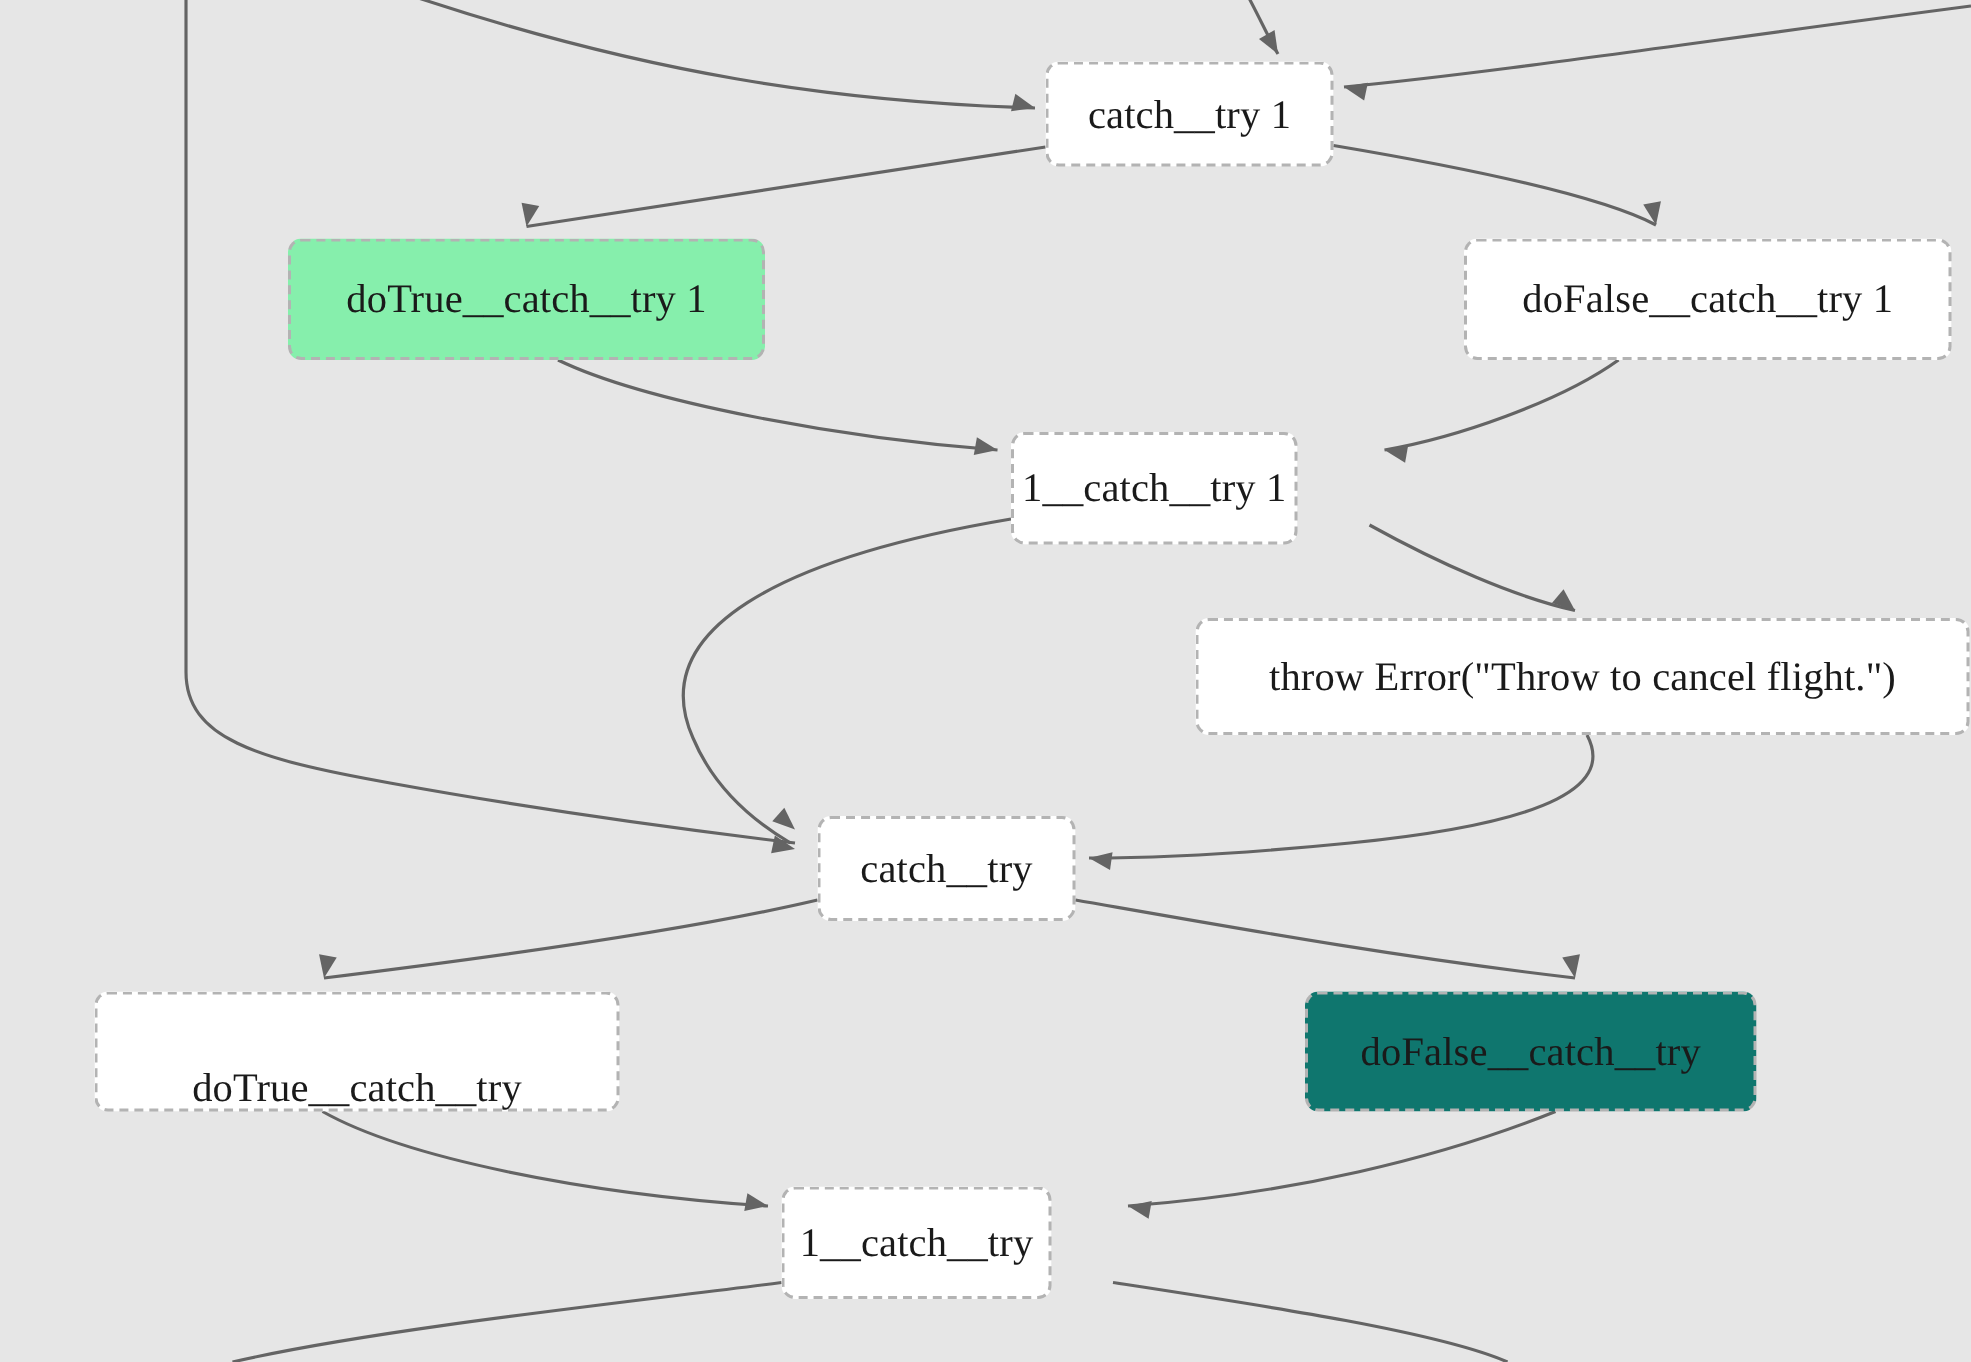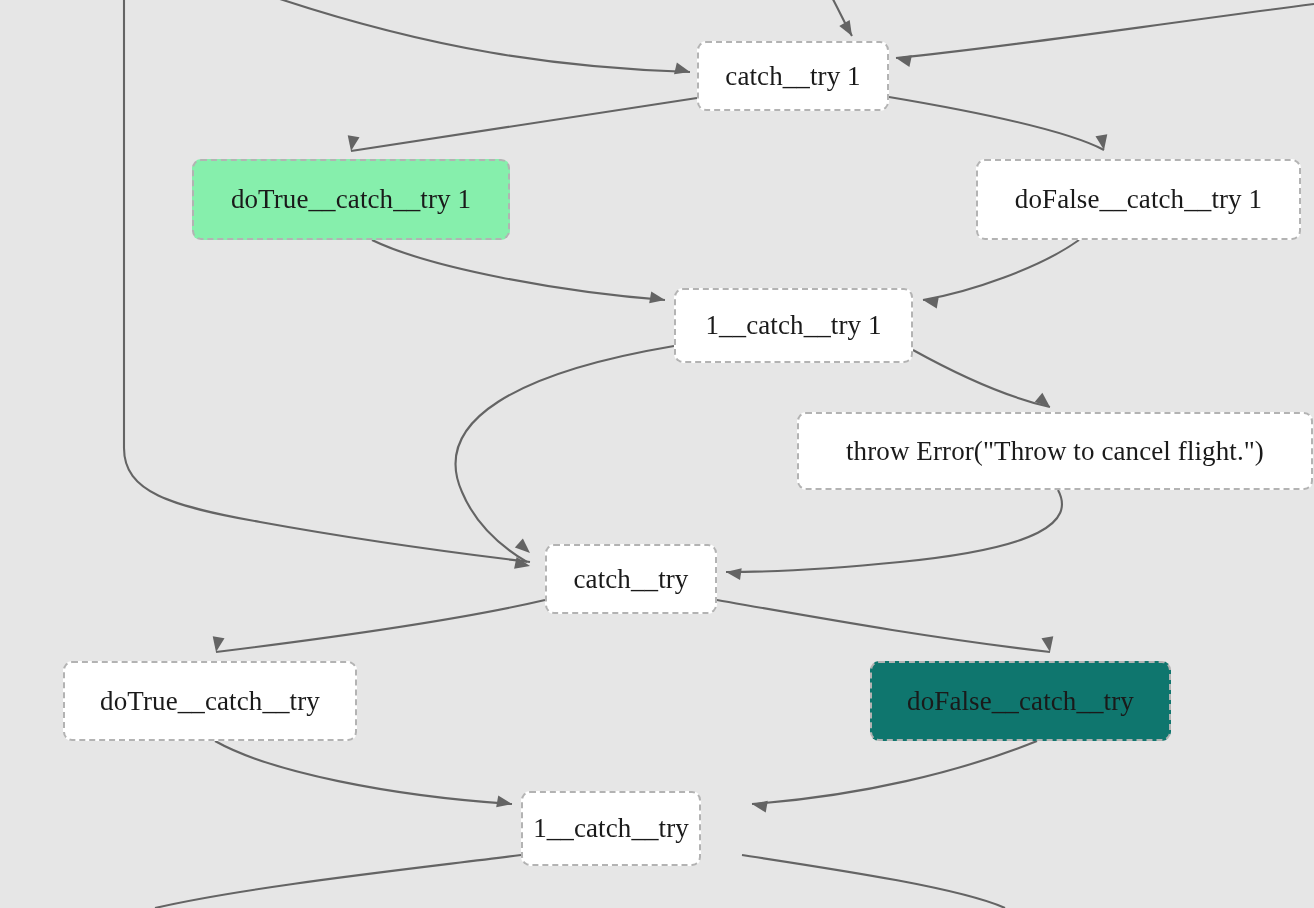--- a/index.html
+++ b/index.html
@@ -91,30 +91,30 @@
   <div id="nodes">
       <div class="node" style="left: 697px; top: 41px; width: 192px; height: 70px; background: rgb(255, 255, 255); border-color: rgb(179, 179, 179); border-style: dashed;">
         <span class="node-label">catch__try 1</span>
       </div>
       <div class="node" style="left: 192px; top: 159px; width: 318px; height: 81px; background: #86efac; border-color: rgb(179, 179, 179); border-style: dashed;">
         <span class="node-label">doTrue__catch__try 1</span>
       </div>
       <div class="node" style="left: 937px; top: 159px; width: 325px; height: 81px; background: rgb(255, 255, 255); border-color: rgb(179, 179, 179); border-style: dashed; margin-left: 39px;">
         <span class="node-label">doFalse__catch__try 1</span>
       </div>
-      <div class="node" style="left: 674px; top: 288px; width: 239px; height: 75px; background: rgb(255, 255, 255); border-color: rgb(179, 179, 179); border-style: dashed;">
+      <div class="node" style="left: 674px; top: 288px; width: 191px; height: 75px; background: rgb(255, 255, 255); border-color: rgb(179, 179, 179); border-style: dashed;">
         <span class="node-label">1__catch__try 1</span>
       </div>
       <div class="node" style="left: 797px; top: 412px; width: 516px; height: 78px; background: rgb(255, 255, 255); border-color: rgb(179, 179, 179); border-style: dashed;">
         <span class="node-label">throw Error("Throw to cancel flight.")</span>
       </div>
       <div class="node" style="left: 545px; top: 544px; width: 172px; height: 70px; background: rgb(255, 255, 255); border-color: rgb(179, 179, 179); border-style: dashed; font-family: Liberation Serif, serif;">
         <span class="node-label">catch__try</span>
       </div>
-      <div class="node" style="left: 63px; top: 661px; width: 294px; height: 80px; background: rgb(255, 255, 255); border-color: rgb(179, 179, 179); border-style: dashed;">
+      <div class="node" style="left: 63px; top: 661px; width: 350px; height: 80px; background: rgb(255, 255, 255); border-color: rgb(179, 179, 179); border-style: dashed; align-items: flex-end;">
         <span class="node-label">doTrue__catch__try</span>
       </div>
       <div class="node" style="left: 870px; top: 661px; width: 301px; height: 80px; background: #0f766e; border-color: rgb(179, 179, 179); border-style: dashed;">
         <span class="node-label">doFalse__catch__try</span>
       </div>
       <div class="node" style="left: 521px; top: 791px; width: 180px; height: 75px; background: rgb(255, 255, 255); border-color: rgb(179, 179, 179); border-style: dashed;">
         <span class="node-label">1__catch__try</span>
       </div>
     </div>
 

